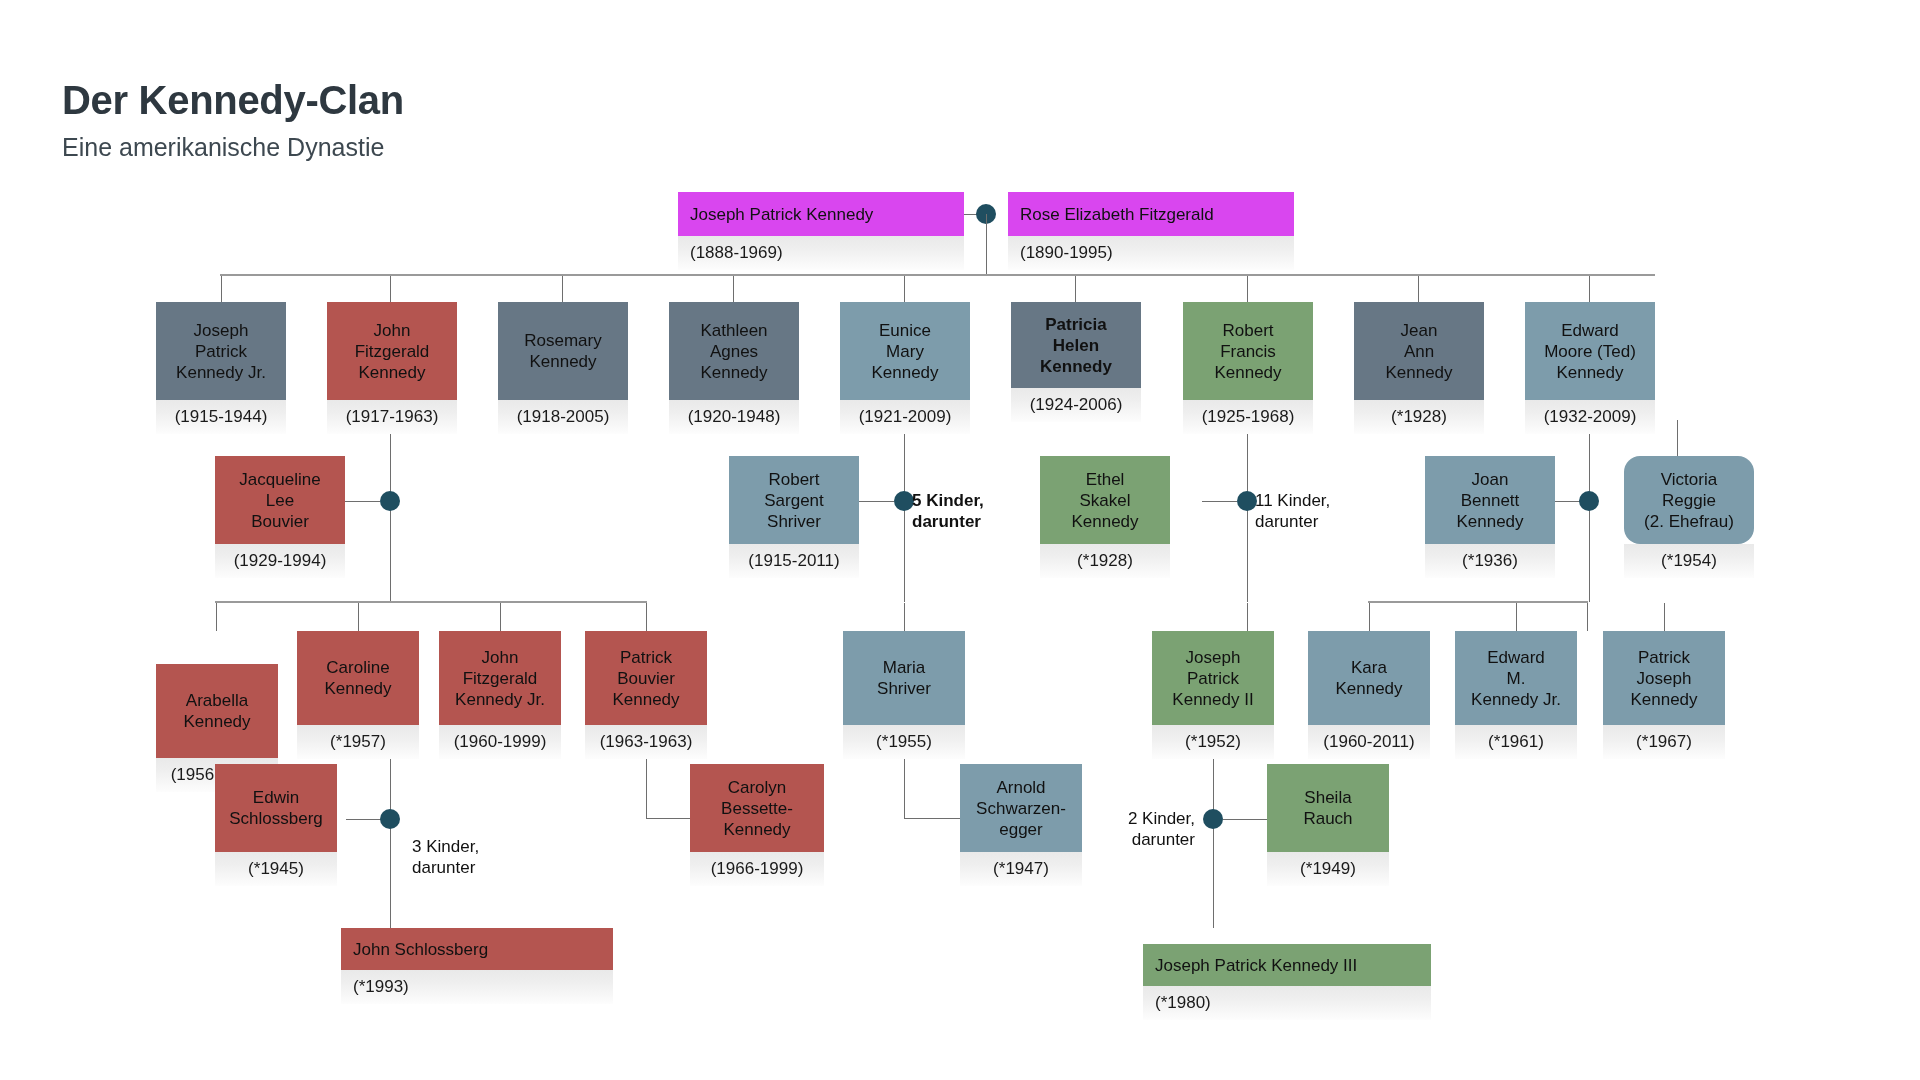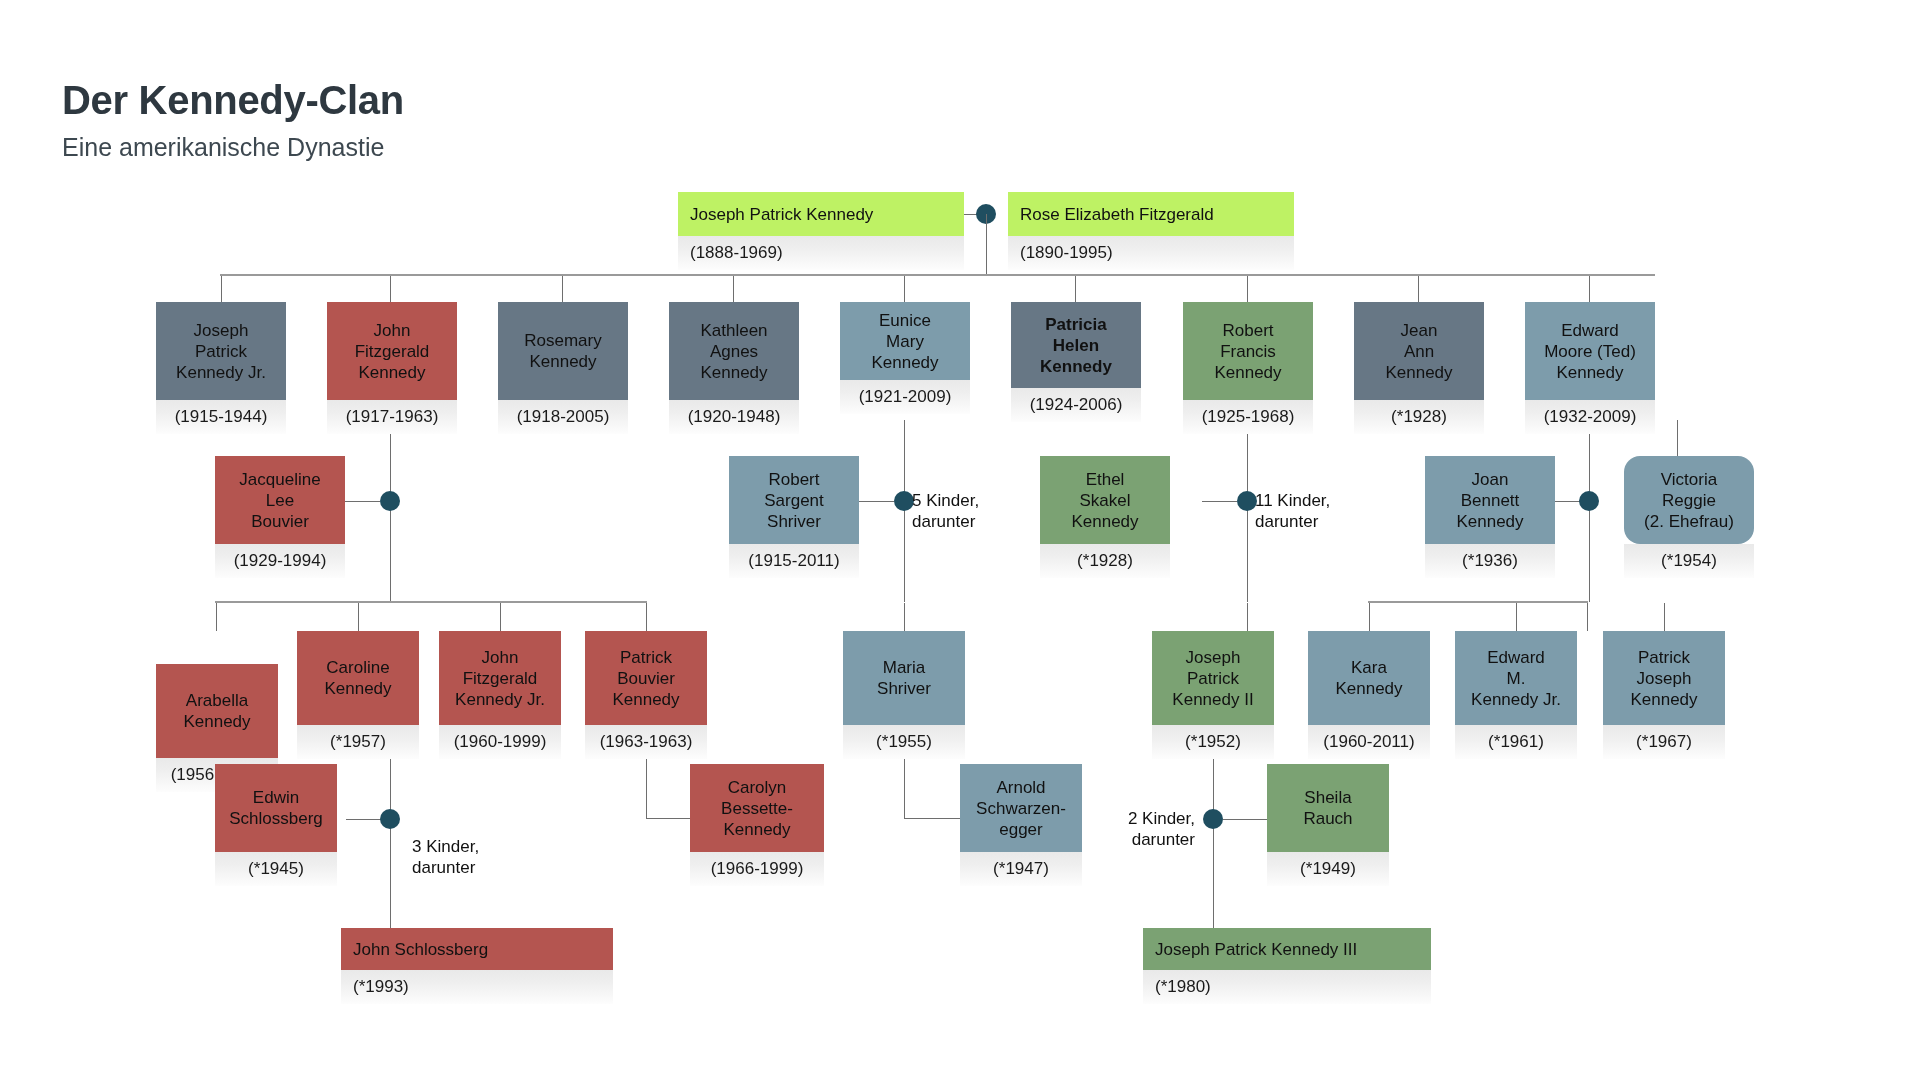--- a/index.html
+++ b/index.html
@@ -50,21 +50,21 @@
     box-sizing:border-box;
     height:34px;
     display:flex;align-items:center;justify-content:center;
     font-size:17px;color:#1a1a1a;
     background:linear-gradient(180deg,#e9e9e9 0%,#efefef 38%,#fdfdfd 100%);
     overflow:hidden;
   }
   .node .date.left{justify-content:flex-start;padding-left:12px;}
 
   
-  .c-taupe   .box{background:#bef264;}
+  .c-taupe   .box{background:#d946ef;}
   .c-slate   .box{background:#677785;}
   .c-red     .box{background:#b45550;}
   .c-steel   .box{background:#7d9cab;}
   .c-green   .box{background:#7ba273;}
 
   
   .anno{
     position:absolute;
     font-size:17px;line-height:21px;color:#111111;
     white-space:pre-line;
@@ -171,21 +171,21 @@
 Kennedy</div>
     <div class="date">(1918-2005)</div>
   </div>
   <div class="node c-slate" style="left:669px;top:302px;width:130px;">
     <div class="box" style="height:98px;white-space:pre-line;">Kathleen
 Agnes
 Kennedy</div>
     <div class="date">(1920-1948)</div>
   </div>
   <div class="node c-steel" style="left:840px;top:302px;width:130px;">
-    <div class="box" style="height:78px;white-space:pre-line;">Eunice
+    <div class="box" style="height:98px;white-space:pre-line;">Eunice
 Mary
 Kennedy</div>
     <div class="date">(1921-2009)</div>
   </div>
   <div class="node c-slate" style="left:1011px;top:302px;width:130px;">
     <div class="box" style="height:86px;white-space:pre-line;font-weight:bold;">Patricia
 Helen
 Kennedy</div>
     <div class="date">(1924-2006)</div>
   </div>
@@ -232,21 +232,21 @@
 Kennedy</div>
     <div class="date">(*1936)</div>
   </div>
   <div class="node c-steel" style="left:1624px;top:456px;width:130px;">
     <div class="box" style="height:88px;white-space:pre-line;border-radius:16px;">Victoria
 Reggie
 (2. Ehefrau)</div>
     <div class="date">(*1954)</div>
   </div>
 
-  <div class="anno right" style="left:912px;top:490px;width:130px;">5 Kinder,
+  <div class="anno right" style="left:912px;top:490px;width:130px;font-weight:bold;">5 Kinder,
 darunter</div>
   <div class="anno right" style="left:1255px;top:490px;width:140px;">11 Kinder,
 darunter</div>
 
   <div class="node c-red" style="left:156px;top:631px;width:122px;">
     <div class="box" style="height:94px;white-space:pre-line;margin-top:33px;">Arabella
 Kennedy</div>
     <div class="date">(1956-1956)</div>
   </div>
   <div class="node c-red" style="left:297px;top:631px;width:122px;">
@@ -321,17 +321,17 @@
   <div class="anno right" style="left:412px;top:808px;width:130px;margin-top:28px;">3 Kinder,
 darunter</div>
   <div class="anno lefty" style="left:1083px;top:808px;width:112px;">2 Kinder,
 darunter</div>
 
   <div class="node c-red" style="left:341px;top:928px;width:272px;">
     <div class="box left" style="height:42px;">John Schlossberg</div>
     <div class="date left">(*1993)</div>
   </div>
   <div class="node c-green" style="left:1143px;top:928px;width:288px;">
-    <div class="box left" style="height:42px;">Joseph Patrick Kennedy III</div>
+    <div class="box left" style="height:42px;margin-top:16px;">Joseph Patrick Kennedy III</div>
     <div class="date left">(*1980)</div>
   </div>
 
 </div>
 
 </body></html>

